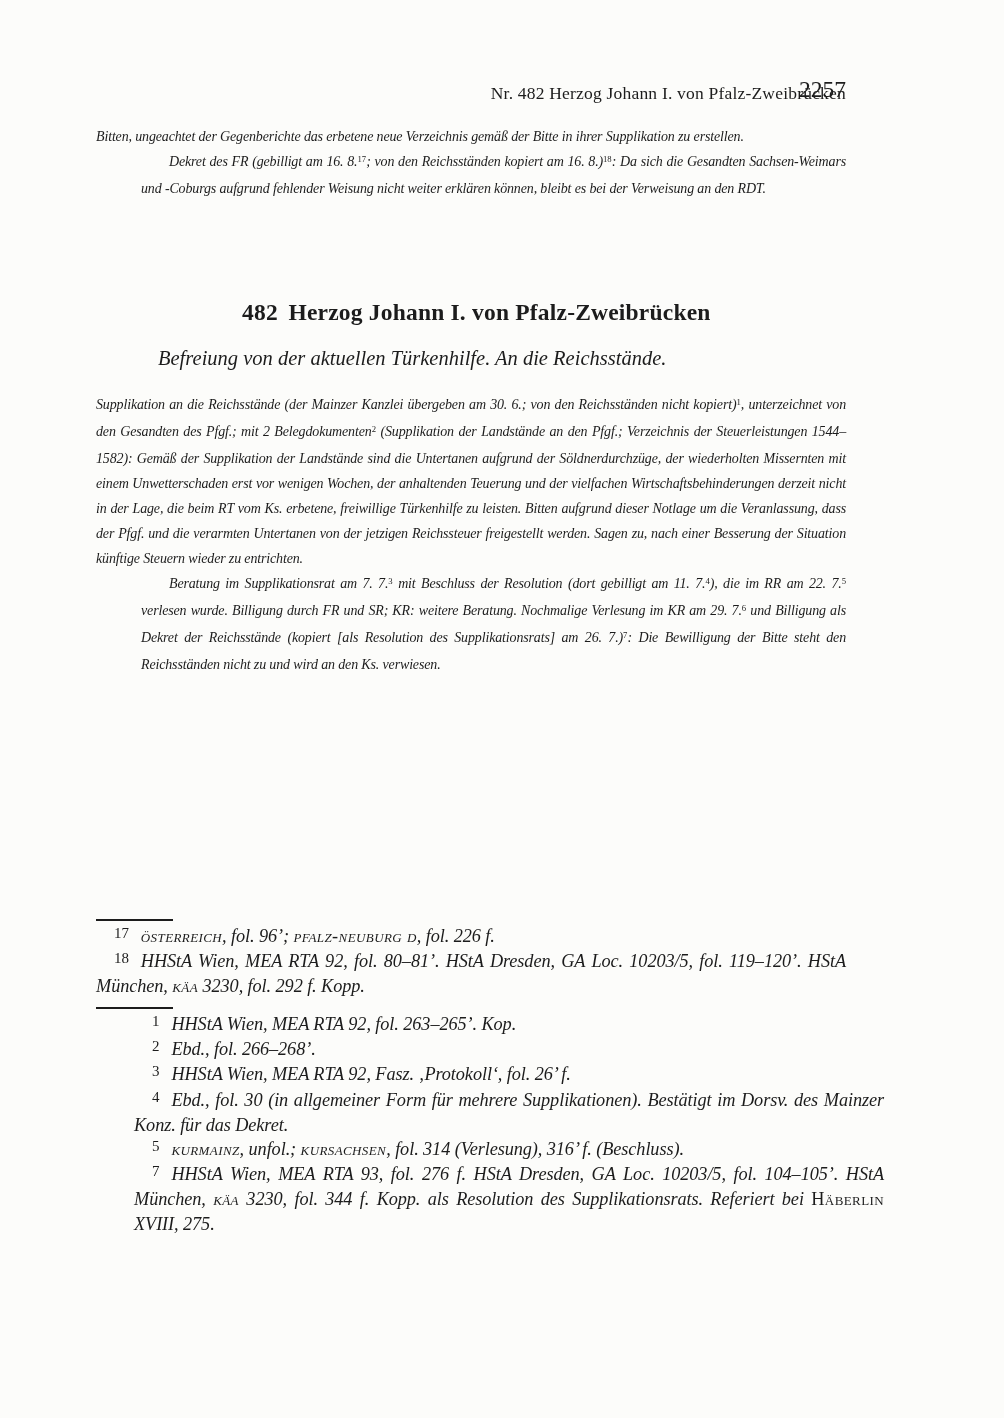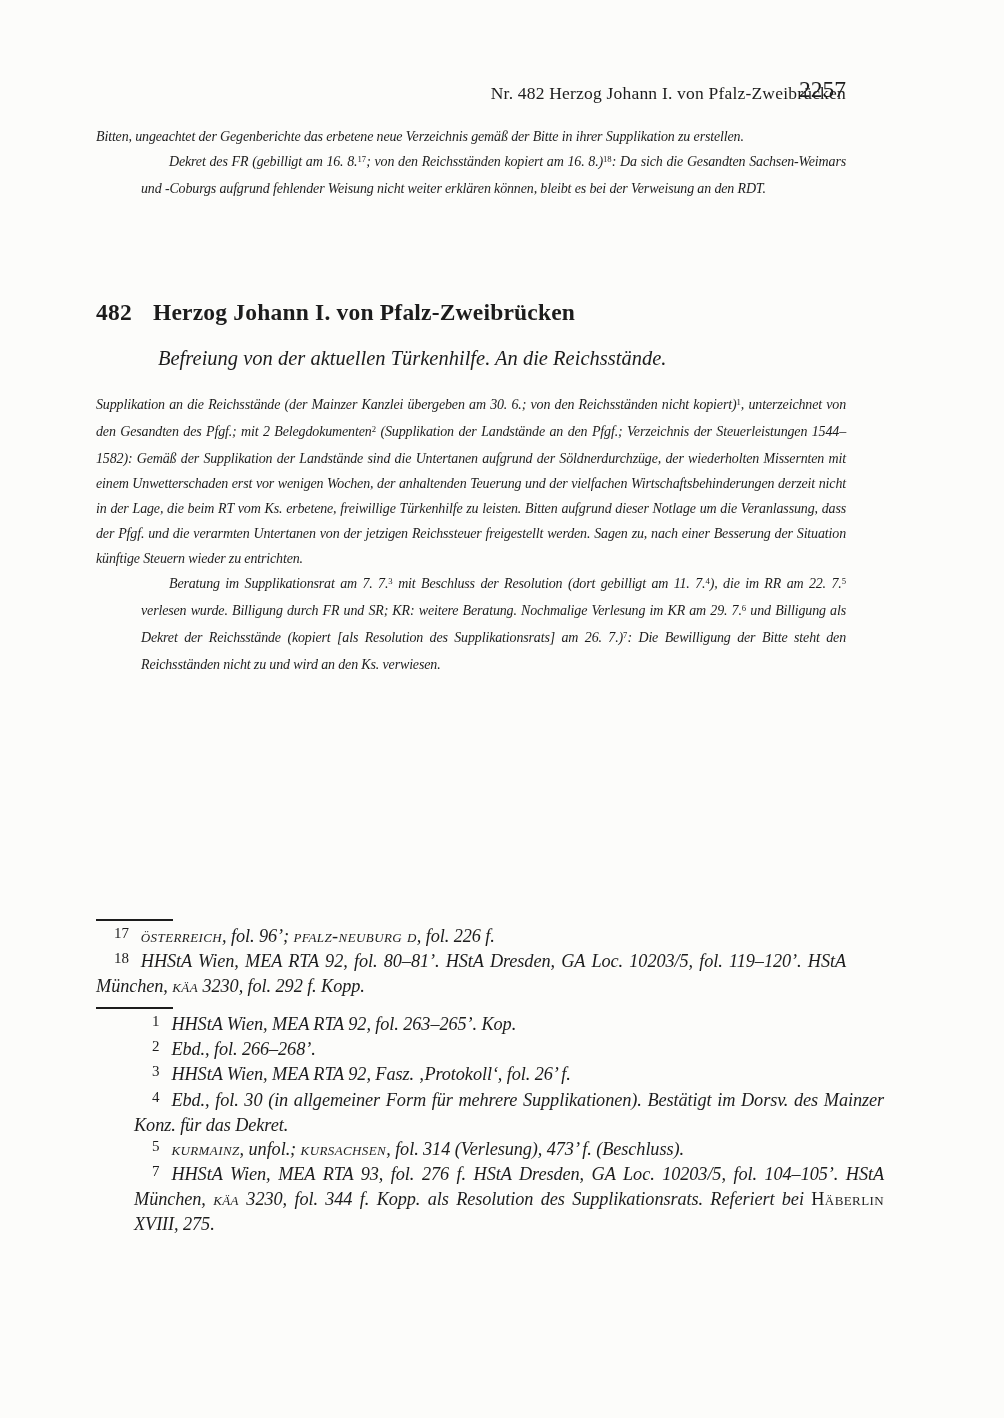--- a/index.html
+++ b/index.html
@@ -55,20 +55,21 @@
   }
   
   .entry-heading{
     position:absolute;
     left:96px; top:299px;
     width:750px;
     margin:0;
     font-size:23.5px;
     font-weight:bold;
     letter-spacing:0.2px;
+    text-align:center;
   }
   .entry-number{
     display:inline-block;
     width:57px;
   }
   
   .entry-subtitle{
     position:absolute;
     left:158px; top:347px;
     width:688px;
@@ -165,17 +166,17 @@
       <p class="fn-par"><span class="fn-num">18</span><span>HHStA Wien, MEA RTA 92, fol. 80–81’. HStA Dresden, GA Loc. 10203/5, fol. 119–120’. HStA München, </span><span class="run-sc">käa</span><span> 3230, fol. 292 f. Kopp.</span></p>
     </section>
 
   <div class="fn-rule fn-rule-2"></div>
 
   <section class="footnotes fns-curr">
       <p class="fn-par"><span class="fn-num">1</span><span>HHStA Wien, MEA RTA 92, fol. 263–265’. Kop.</span></p>
       <p class="fn-par"><span class="fn-num">2</span><span>Ebd., fol. 266–268’.</span></p>
       <p class="fn-par"><span class="fn-num">3</span><span>HHStA Wien, MEA RTA 92, Fasz. ‚Protokoll‘, fol. 26’ f.</span></p>
       <p class="fn-par"><span class="fn-num">4</span><span>Ebd., fol. 30 (in allgemeiner Form für mehrere Supplikationen). Bestätigt im Dorsv. des Mainzer Konz. für das Dekret.</span></p>
-      <p class="fn-par"><span class="fn-num">5</span><span class="run-sc">kurmainz</span><span>, unfol.; </span><span class="run-sc">kursachsen</span><span>, fol. 314 (Verlesung), 473’ f. (Beschluss).</span></p>
+      <p class="fn-par"><span class="fn-num">5</span><span class="run-sc">kurmainz</span><span>, unfol.; </span><span class="run-sc">kursachsen</span><span>, fol. 314 (Verlesung), 316’ f. (Beschluss).</span></p>
       <p class="fn-par"><span class="fn-num">7</span><span>HHStA Wien, MEA RTA 93, fol. 276 f. HStA Dresden, GA Loc. 10203/5, fol. 104–105’. HStA München, </span><span class="run-sc">käa</span><span> 3230, fol. 344 f. Kopp. als Resolution des Supplikationsrats. Referiert bei </span><span class="run-scr">Häberlin</span><span> XVIII, 275.</span></p>
     </section>
 
 </div>
 
 </body></html>

